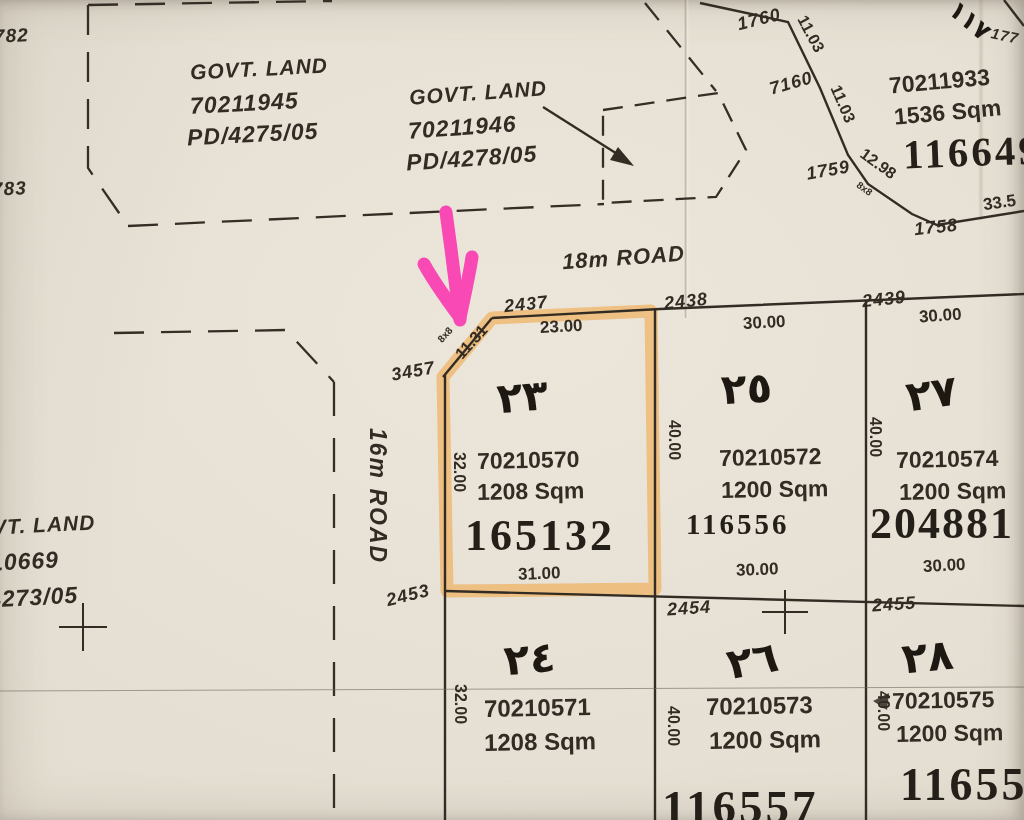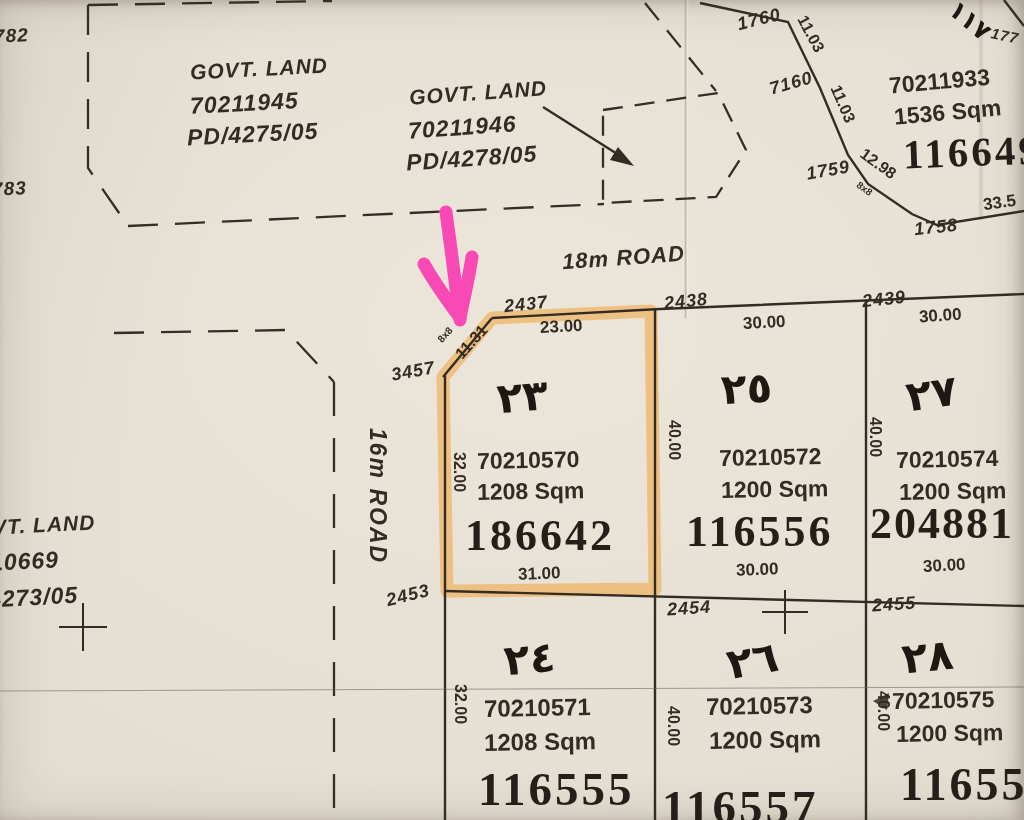--- a/index.html
+++ b/index.html
@@ -94,47 +94,46 @@
   <div class="lbl it" style="left:872px;top:595px;font-size:18px;transform:rotate(-4deg);">2455</div>
   <div class="lbl it" style="left:391px;top:362px;font-size:18px;transform:rotate(-10deg);">3457</div>
   <div class="lbl it" style="left:737px;top:10px;font-size:18px;transform:rotate(-14deg);">1760</div>
   <div class="lbl it" style="left:806px;top:161px;font-size:18px;transform:rotate(-10deg);">1759</div>
   <div class="lbl it" style="left:914px;top:218px;font-size:18px;transform:rotate(-6deg);">1758</div>
   <div class="lbl it" style="left:769px;top:74px;font-size:18px;transform:rotate(-16deg);">7160</div>
 
   <div class="lbl hand" style="left:497px;top:376px;font-size:42px;transform:rotate(-5deg);letter-spacing:2px;">٢٣</div>
   <div class="lbl" style="left:477px;top:449px;font-size:23px;transform:rotate(-1deg);">70210570</div>
   <div class="lbl" style="left:477px;top:480px;font-size:23px;transform:rotate(-1deg);">1208 Sqm</div>
-  <div class="lbl serif" style="left:465px;top:514px;font-size:44px;">186642</div>
+  <div class="lbl serif" style="left:465px;top:514px;font-size:44px;">165132</div>
   <div class="lbl" style="left:540px;top:318px;font-size:17px;transform:rotate(-3deg);">23.00</div>
   <div class="lbl" style="left:518px;top:565px;font-size:17px;transform:rotate(-2deg);">31.00</div>
   <div class="lbl v" style="left:467px;top:452px;font-size:16px;transform:rotate(90deg);">32.00</div>
   <div class="lbl" style="left:452px;top:334px;font-size:16px;transform:rotate(-48deg);">11.31</div>
   <div class="lbl" style="left:437px;top:330px;font-size:10px;transform:rotate(-48deg);">8x8</div>
 
   <div class="lbl hand" style="left:721px;top:368px;font-size:42px;transform:rotate(-3deg);letter-spacing:2px;">٢٥</div>
   <div class="lbl" style="left:719px;top:446px;font-size:23px;transform:rotate(-1deg);">70210572</div>
   <div class="lbl" style="left:721px;top:478px;font-size:23px;transform:rotate(-1deg);">1200 Sqm</div>
-  <div class="lbl serif" style="left:686px;top:510px;font-size:44px;">116556</div>
+  <div class="lbl serif" style="left:686px;top:510px;font-size:29px;">116556</div>
   <div class="lbl" style="left:743px;top:314px;font-size:17px;transform:rotate(-3deg);">30.00</div>
   <div class="lbl" style="left:736px;top:561px;font-size:17px;transform:rotate(-2deg);">30.00</div>
   <div class="lbl v" style="left:682px;top:420px;font-size:16px;transform:rotate(90deg);">40.00</div>
 
   <div class="lbl hand" style="left:906px;top:373px;font-size:42px;transform:rotate(-8deg);letter-spacing:2px;">٢٧</div>
   <div class="lbl" style="left:896px;top:448px;font-size:23px;transform:rotate(-1deg);">70210574</div>
   <div class="lbl" style="left:899px;top:480px;font-size:23px;transform:rotate(-1deg);">1200 Sqm</div>
   <div class="lbl serif" style="left:870px;top:502px;font-size:44px;letter-spacing:2px;">204881</div>
   <div class="lbl" style="left:919px;top:307px;font-size:17px;transform:rotate(-4deg);">30.00</div>
   <div class="lbl" style="left:923px;top:557px;font-size:17px;transform:rotate(-3deg);">30.00</div>
   <div class="lbl v" style="left:883px;top:417px;font-size:16px;transform:rotate(90deg);">40.00</div>
 
   <div class="lbl hand" style="left:504px;top:638px;font-size:42px;transform:rotate(-5deg);letter-spacing:2px;">٢٤</div>
   <div class="lbl" style="left:484px;top:696px;font-size:24px;transform:rotate(-1deg);">70210571</div>
   <div class="lbl" style="left:484px;top:730px;font-size:24px;transform:rotate(-1deg);">1208 Sqm</div>
-  <div class="lbl serif" style="left:478px;top:766px;font-size:47px;">116555</div>
   <div class="lbl v" style="left:468px;top:684px;font-size:16px;transform:rotate(90deg);">32.00</div>
 
   <div class="lbl hand" style="left:727px;top:640px;font-size:42px;transform:rotate(-10deg);letter-spacing:2px;">٢٦</div>
   <div class="lbl" style="left:706px;top:694px;font-size:24px;transform:rotate(-1deg);">70210573</div>
   <div class="lbl" style="left:709px;top:728px;font-size:24px;transform:rotate(-1deg);">1200 Sqm</div>
   <div class="lbl serif" style="left:662px;top:784px;font-size:47px;">116557</div>
   <div class="lbl v" style="left:681px;top:706px;font-size:16px;transform:rotate(90deg);">40.00</div>
 
   <div class="lbl hand" style="left:902px;top:636px;font-size:42px;transform:rotate(-6deg);letter-spacing:2px;">٢٨</div>
   <div class="lbl" style="left:892px;top:689px;font-size:23px;transform:rotate(-1deg);">70210575</div>

